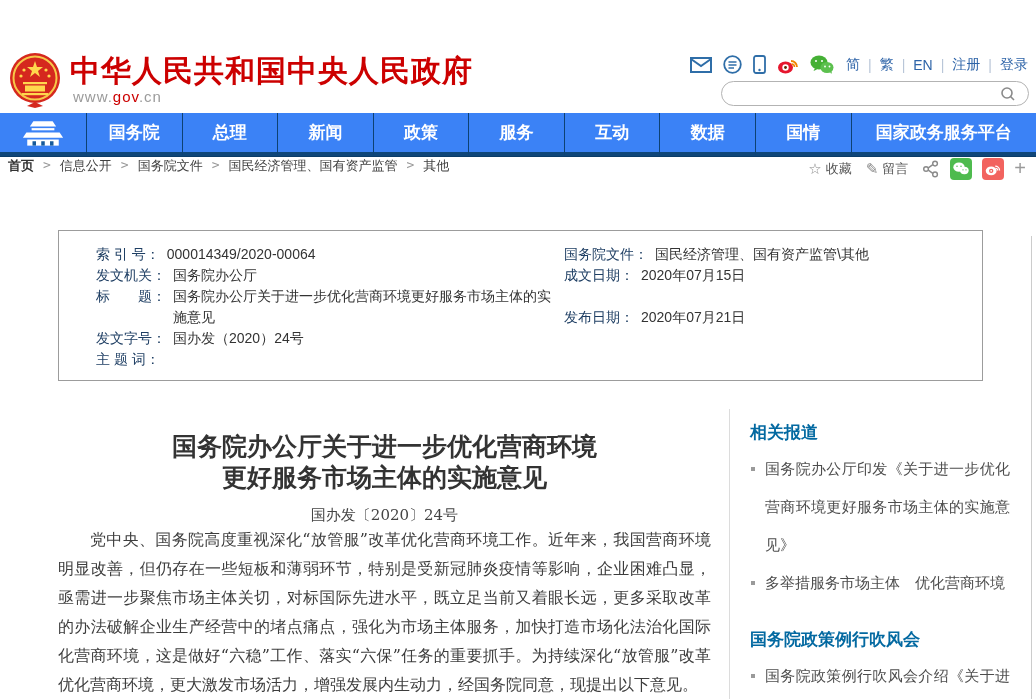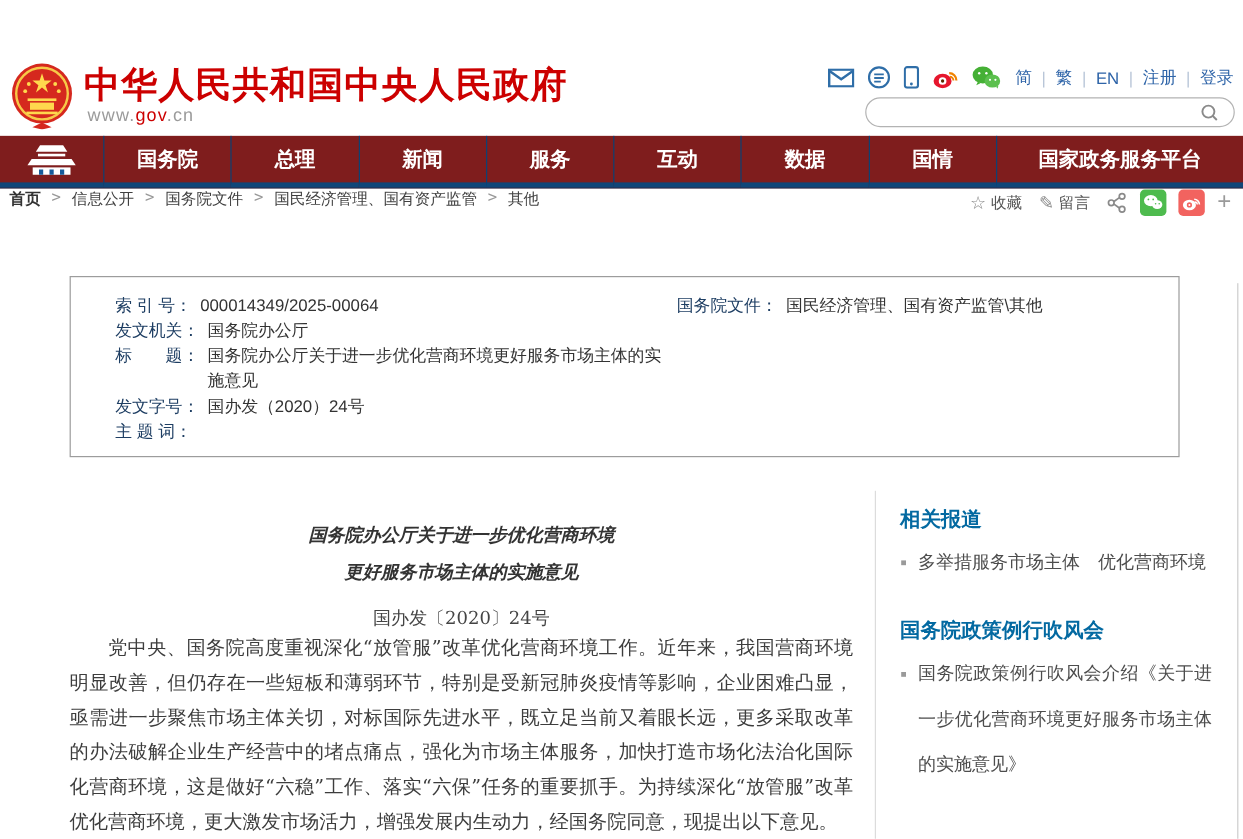--- a/index.html
+++ b/index.html
@@ -20,21 +20,21 @@
   .hlinks a { color:#2e64a8; text-decoration:none; cursor:pointer; }
   .hlinks .sep { color:#b9c6d8; margin:0 8px; }
   .search-box { position:absolute; right:7px; top:33px; width:308px; height:25px;
     border:1px solid #b3b3b3; border-radius:13px; background:#fff; display:flex; align-items:center; }
   .search-box input { flex:1; border:none; outline:none; background:transparent;
     padding:0 6px 0 14px; font-size:13px; height:21px; }
   .search-btn { width:24px; height:21px; border:none; background:transparent; cursor:pointer;
     display:flex; align-items:center; margin-right:4px; }
 
   
-  .nav { display:flex; height:44px; background:#7f1d1d; border-bottom:1px solid #0a3c69; }
+  .nav { display:flex; height:44px; background:#3b82f6; border-bottom:1px solid #0a3c69; }
   .nav-item { flex:1; display:flex; align-items:center; justify-content:center; color:#fff;
     font-size:17px; font-weight:bold; border-left:1px solid #0d4173; cursor:pointer;
     border-bottom:4px solid #0f4679; }
   .nav-home { flex:0 0 86px; border-left:none; }
   .nav-wide { flex:1.95; }
 
   
   .crumb-row { height:37px; display:flex; align-items:flex-start; padding:0 10px 0 8px;
     font-size:13px; color:#404040; }
   .crumb { cursor:pointer; }
@@ -55,22 +55,22 @@
   .meta-col-left { width:468px; }
   .meta-col-right { flex:1; }
   .meta-row { display:flex; line-height:21px; font-size:14px; }
   .meta-gap { margin-top:21px; }
   .meta-label { font-weight:normal; color:#1e3e63; white-space:pre; }
   .meta-value { color:#333; margin-left:7px; }
 
   
   .content { display:flex; margin-top:28px; align-items:stretch; min-height:340px; }
   .main { flex:0 0 711px; padding-left:58px; font-family:"DejaVu Serif","Liberation Serif",serif; }
-  .art-title { text-align:center; font-size:15px; font-weight:bold; color:#333;
-    line-height:31px; margin-top:22px;font-style:italic; }
+  .art-title { text-align:center; font-size:25px; font-weight:bold; color:#333;
+    line-height:31px; margin-top:22px; }
   .doc-no { text-align:center; font-size:15px; color:#444; margin-top:13px; }
   .salutation { margin-top:33px; font-size:16px; line-height:29px; color:#3d3d3d; text-align:justify; }
   .para { font-size:16px; line-height:29px; color:#3d3d3d; text-indent:2em; text-align:justify; }
 
   .sidebar { flex:1; border-left:1px solid #dcdcdc; margin-left:18px; padding:12px 26px 0 20px; }
   .side-title { font-size:17px; font-weight:bold; color:#0369a1; cursor:pointer; }
   .side-list { margin:6px 0 26px 0; }
   .side-item { position:relative; padding-left:15px; font-size:15px; color:#4d4d4d;
     line-height:38px; text-align:justify; cursor:pointer; }
   .bullet { position:absolute; left:1px; top:17px; width:4px; height:4px; background:#9a9a9a; }
@@ -173,20 +173,21 @@
         <polygon points="5,15 43,15 47,21 1,21" fill="#fff"></polygon>
         <rect x="6" y="23" width="36" height="7" fill="#fff"></rect>
         <rect x="12" y="25" width="4" height="5" fill="#165a9a"></rect>
         <rect x="22" y="25" width="4" height="5" fill="#165a9a"></rect>
         <rect x="32" y="25" width="4" height="5" fill="#165a9a"></rect>
       </svg>
     </div>
     <div class="nav-item">国务院</div>
     <div class="nav-item">总理</div>
     <div class="nav-item">新闻</div>
+    <div class="nav-item">政策</div>
     <div class="nav-item">服务</div>
     <div class="nav-item">互动</div>
     <div class="nav-item">数据</div>
     <div class="nav-item">国情</div>
     <div class="nav-item nav-wide">国家政务服务平台</div>
   </div>
 
   <div class="crumb-row">
     <span class="crumb crumb-first">首页</span>
     <span class="crumb-sep">&gt;</span>
@@ -236,21 +237,21 @@
           </svg>
       </span>
       <span class="plus">+</span>
     </span>
   </div>
 
   <div class="meta-box">
     <div class="meta-col-left">
       <div class="meta-row">
           <span class="meta-label">索 引 号：</span>
-          <span class="meta-value">000014349/2025-00064</span>
+          <span class="meta-value">000014349/2020-00064</span>
         </div>
       <div class="meta-row">
           <span class="meta-label">发文机关：</span>
           <span class="meta-value">国务院办公厅</span>
         </div>
       <div class="meta-row">
           <span class="meta-label">标　　题：</span>
           <span class="meta-value">国务院办公厅关于进一步优化营商环境更好服务市场主体的实施意见</span>
         </div>
       <div class="meta-row">
@@ -259,37 +260,46 @@
         </div>
       <div class="meta-row">
           <span class="meta-label">主 题 词：</span>
           <span class="meta-value"></span>
         </div>
     </div>
     <div class="meta-col-right">
       <div class="meta-row">
           <span class="meta-label">国务院文件：</span>
           <span class="meta-value">国民经济管理、国有资产监管\其他</span>
+        </div>
+      <div class="meta-row">
+          <span class="meta-label">成文日期：</span>
+          <span class="meta-value">2020年07月15日</span>
+        </div>
+      <div class="meta-row meta-gap">
+          <span class="meta-label">发布日期：</span>
+          <span class="meta-value">2020年07月21日</span>
         </div>
     </div>
   </div>
 
   <div class="content">
     <div class="main">
       <div class="art-title">
         <div>国务院办公厅关于进一步优化营商环境</div>
         <div>更好服务市场主体的实施意见</div>
       </div>
       <div class="doc-no">国办发〔2020〕24号</div>
       <p class="para">党中央、国务院高度重视深化“放管服”改革优化营商环境工作。近年来，我国营商环境明显改善，但仍存在一些短板和薄弱环节，特别是受新冠肺炎疫情等影响，企业困难凸显，亟需进一步聚焦市场主体关切，对标国际先进水平，既立足当前又着眼长远，更多采取改革的办法破解企业生产经营中的堵点痛点，强化为市场主体服务，加快打造市场化法治化国际化营商环境，这是做好“六稳”工作、落实“六保”任务的重要抓手。为持续深化“放管服”改革优化营商环境，更大激发市场活力，增强发展内生动力，经国务院同意，现提出以下意见。</p>
     </div>
 
     <div class="sidebar">
       <div class="side-title">相关报道</div>
       <div class="side-list">
+        <div class="side-item"><span class="bullet"></span><span>国务院办公厅印发《关于进一步优化营商环境更好服务市场主体的实施意见》</span></div>
         <div class="side-item"><span class="bullet"></span><span>多举措服务市场主体　优化营商环境</span></div>
       </div>
       <div class="side-title">国务院政策例行吹风会</div>
       <div class="side-list">
         <div class="side-item"><span class="bullet"></span><span>国务院政策例行吹风会介绍《关于进一步优化营商环境更好服务市场主体的实施意见》</span></div>
       </div>
     </div>
   </div>
 
   <div class="right-line"></div>

